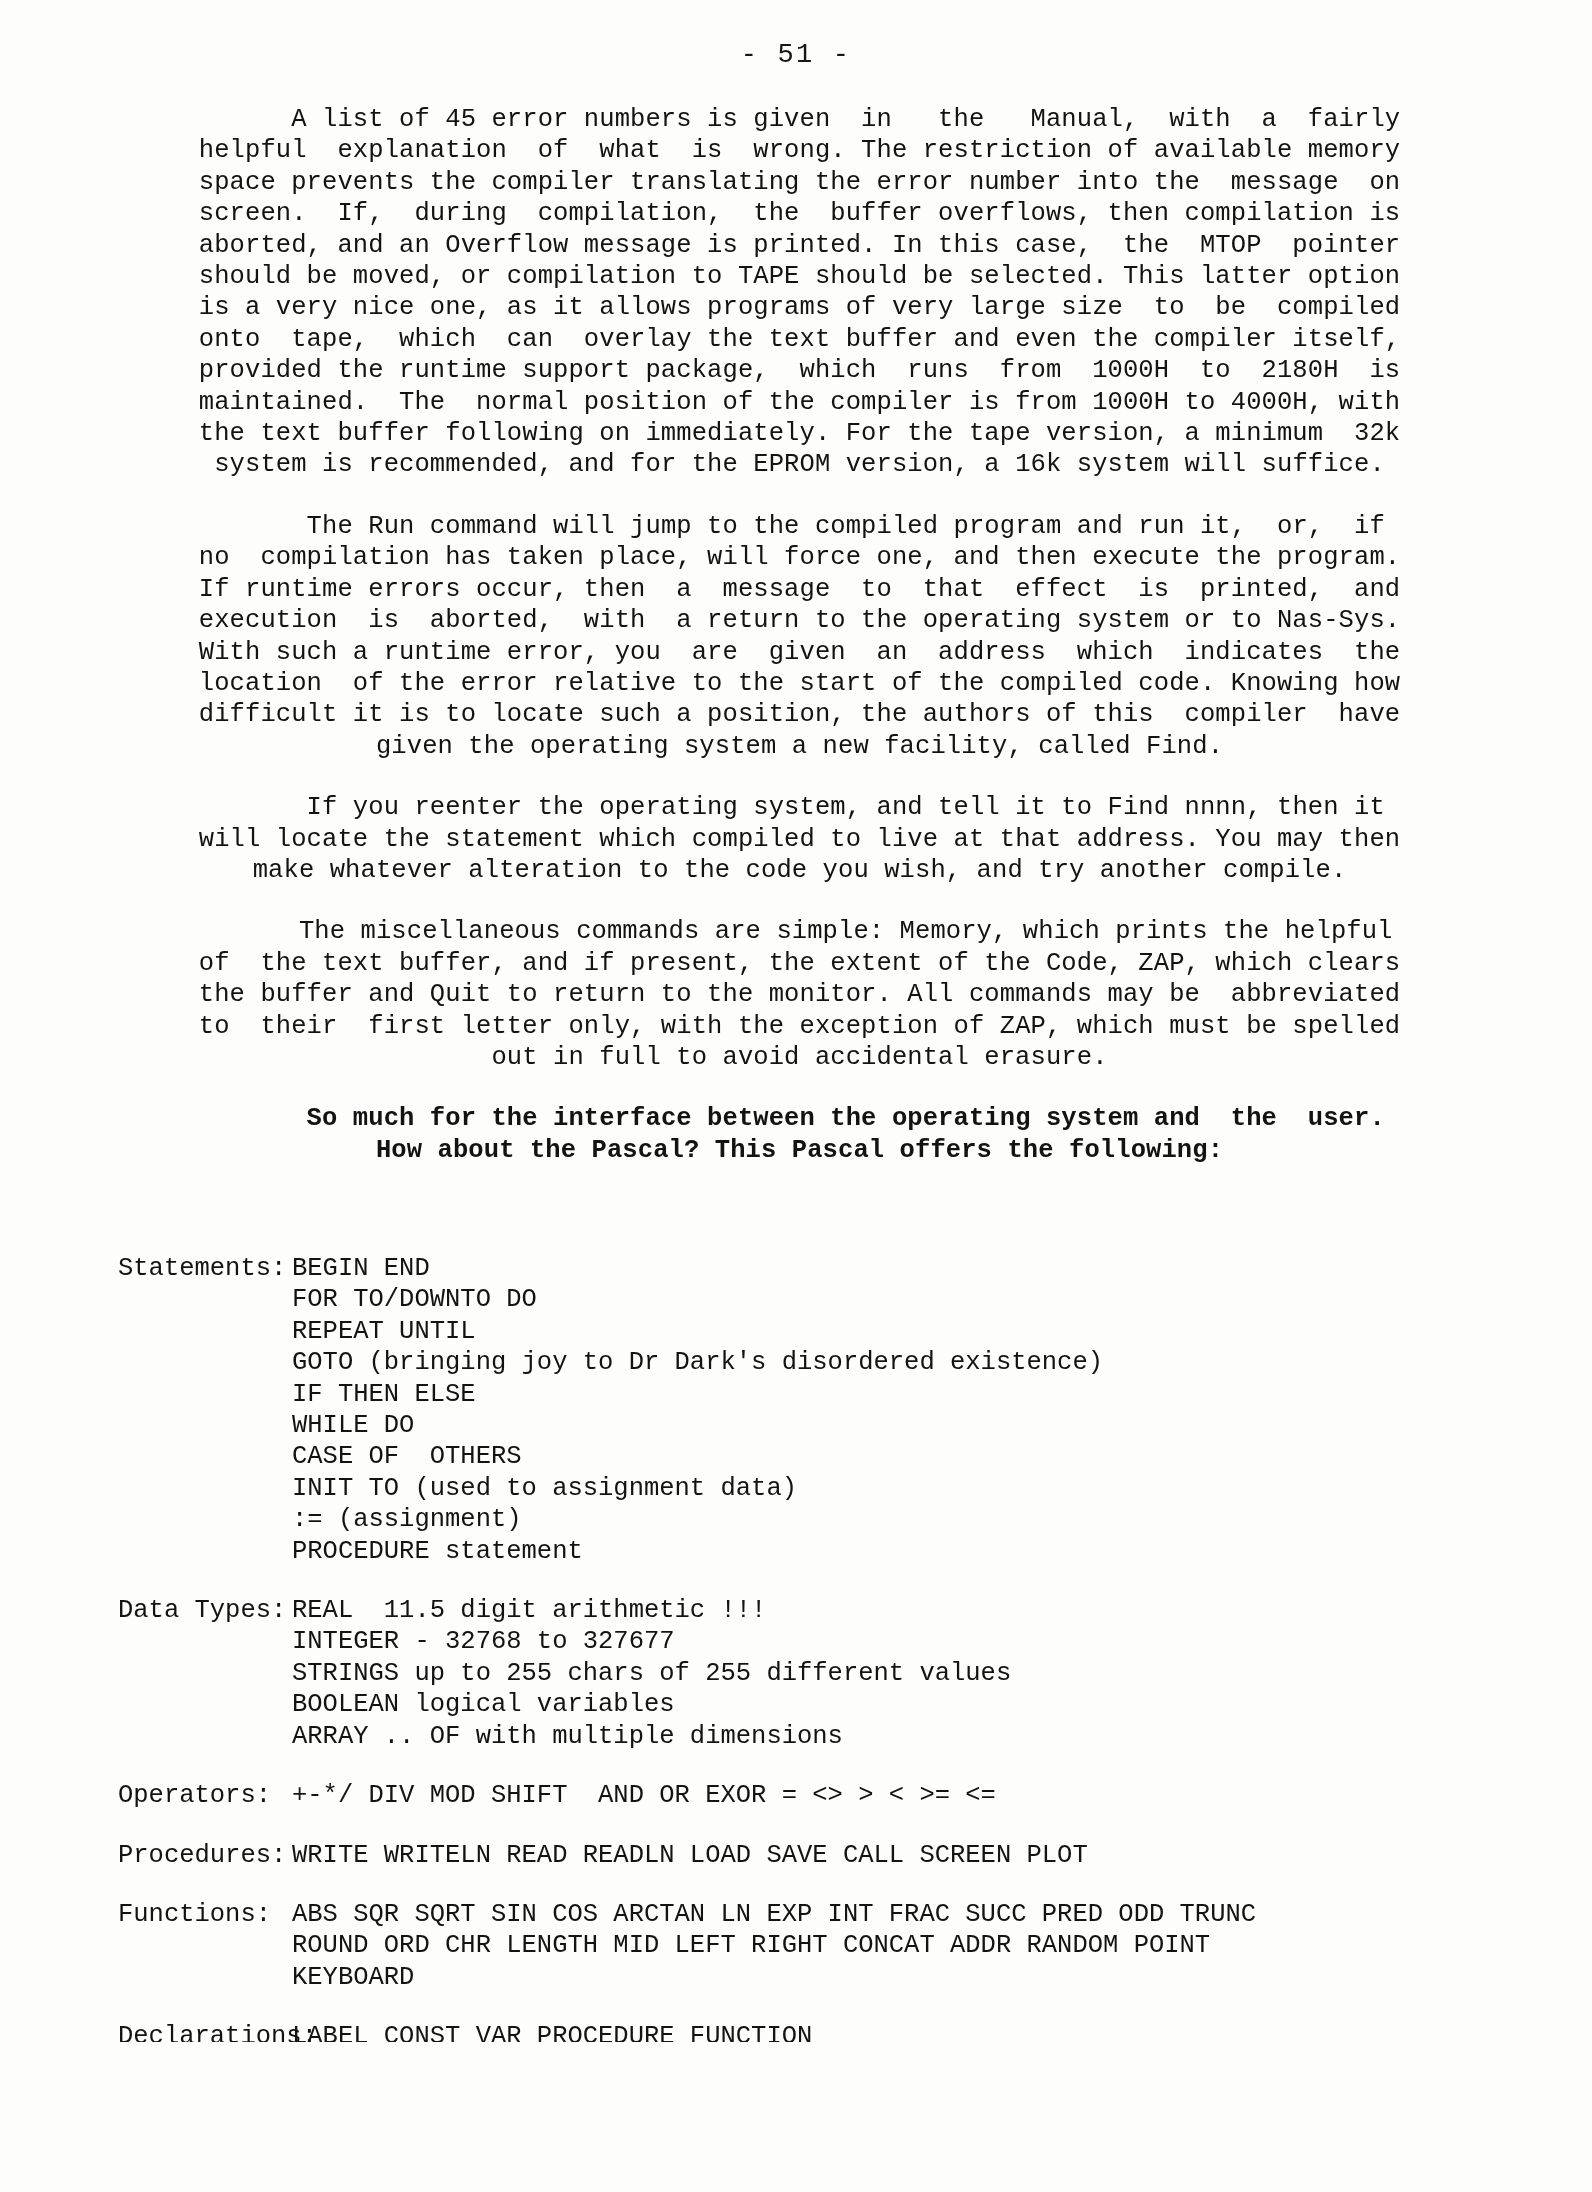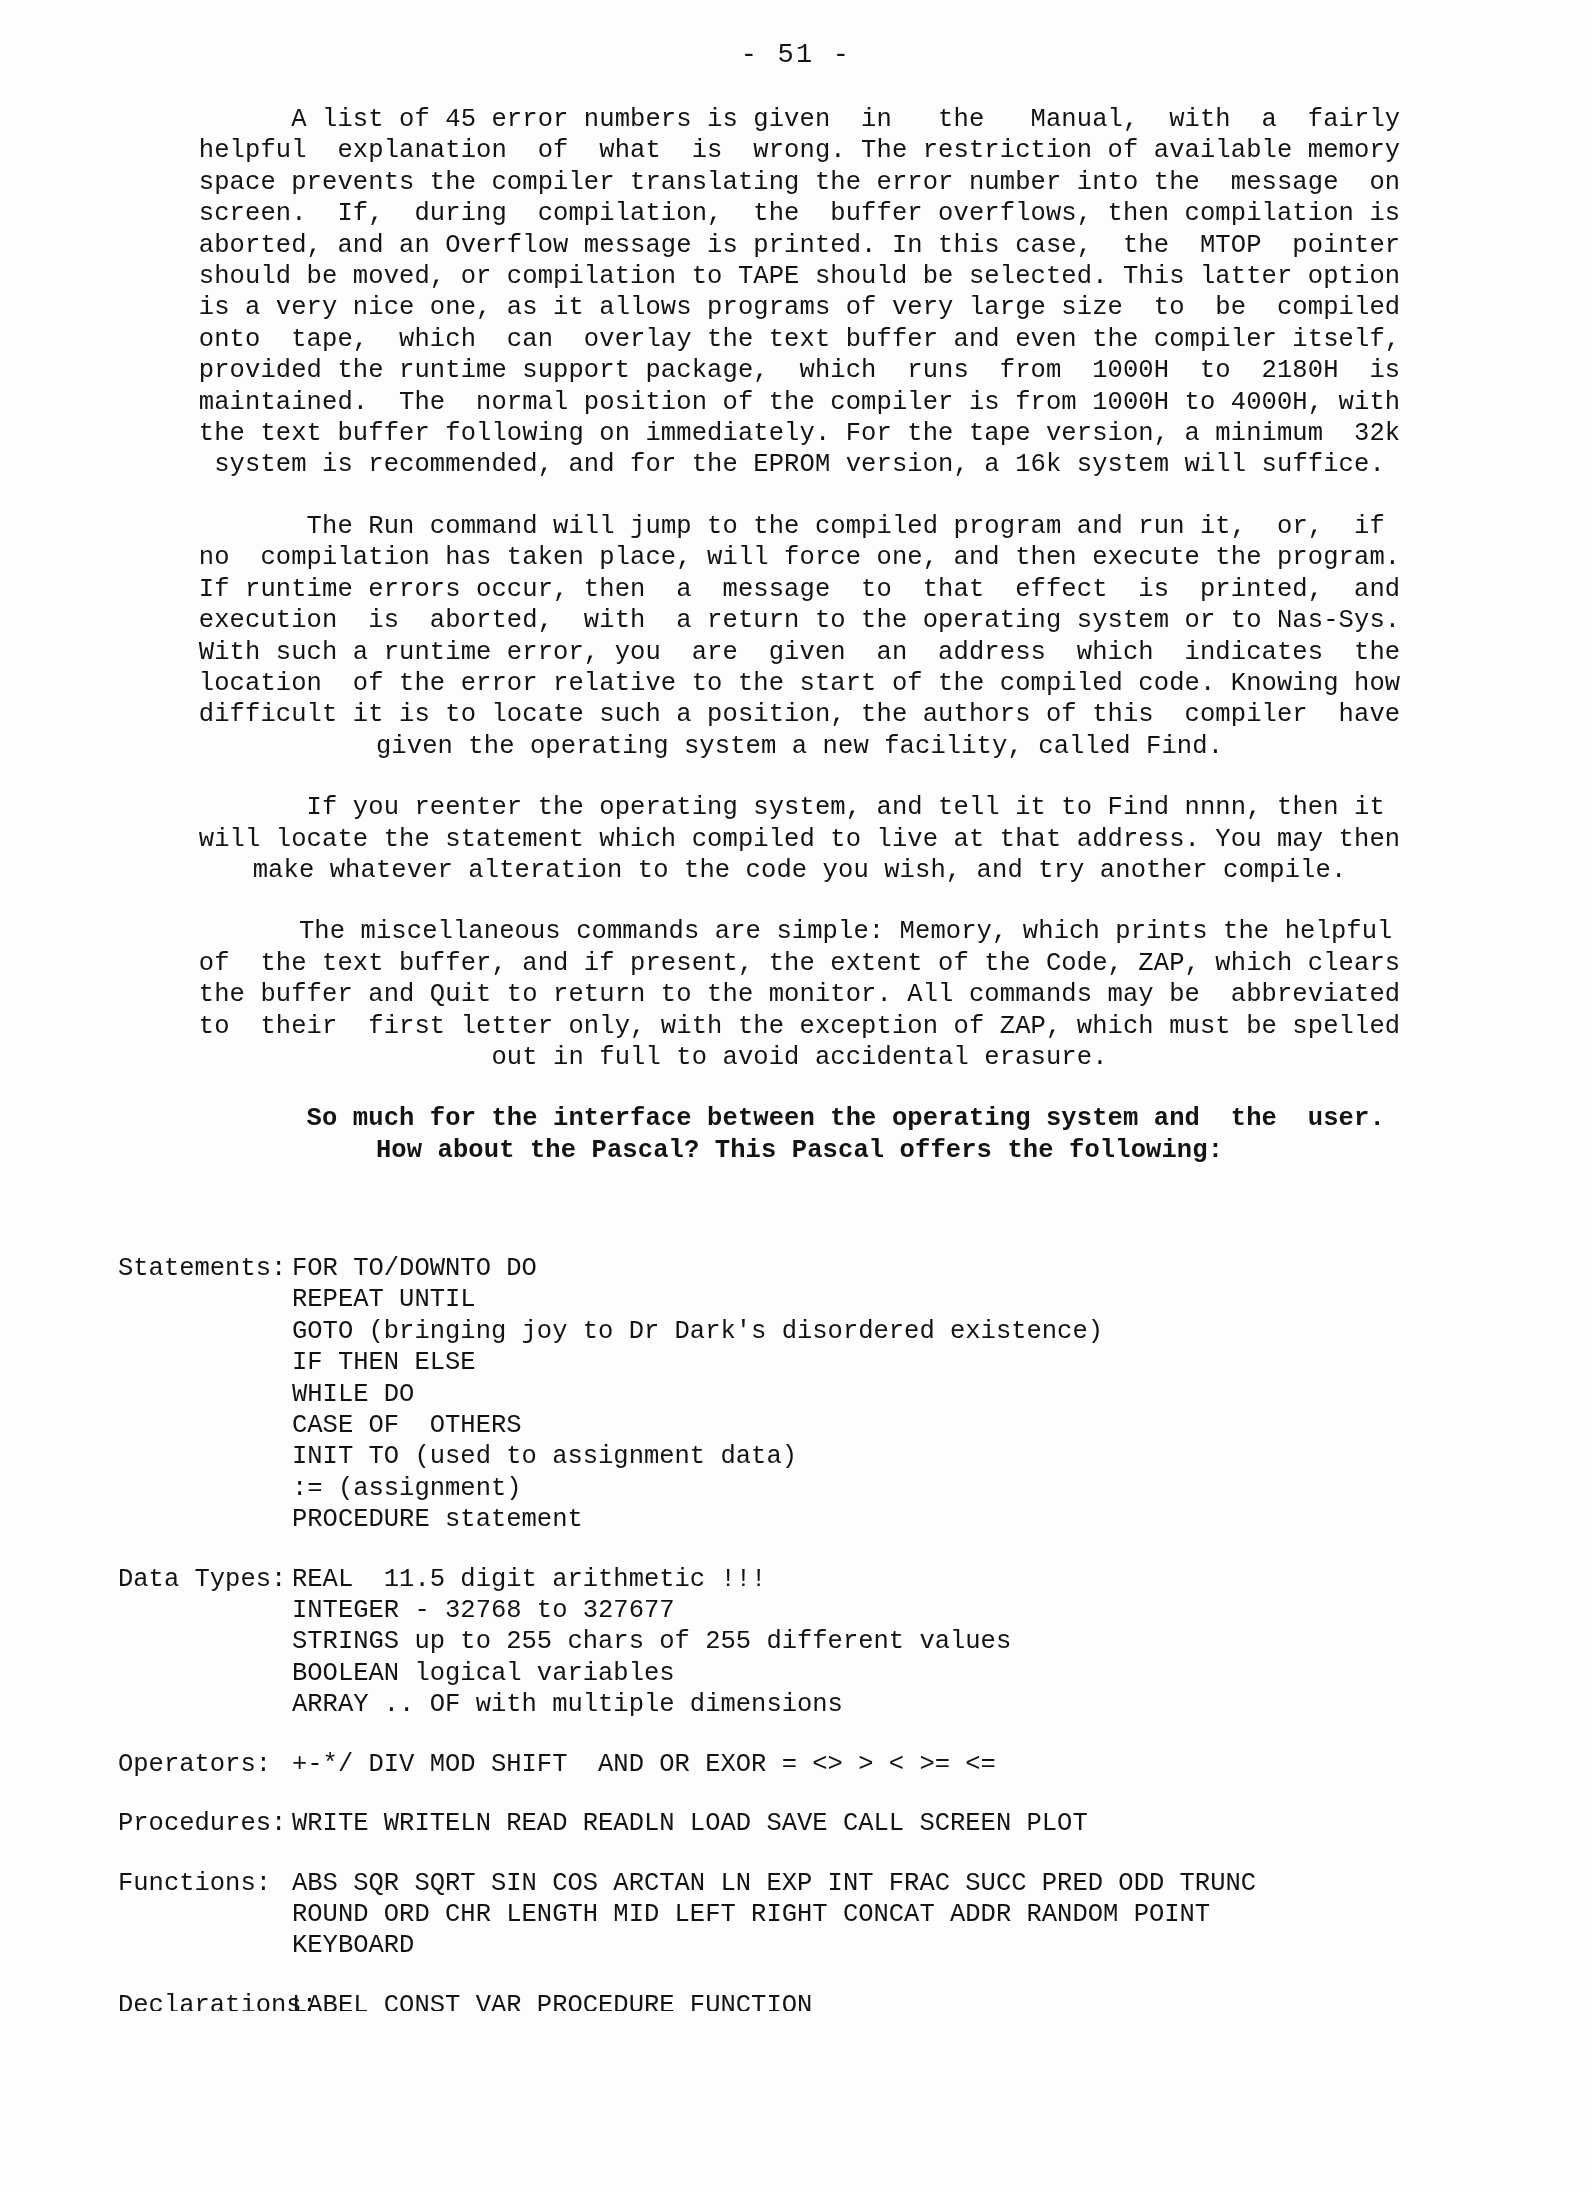--- a/index.html
+++ b/index.html
@@ -162,20 +162,21 @@
           <span class="line">How about the Pascal? This Pascal offers the following:</span>
         </div>
       </div>
 
     <div class="blocks-wrap">
       <div class="deflist">
 
       <div class="defgroup">
             <div class="deflabel">Statements:</div>
             <div class="defvalues">
+              <span class="defvalue">BEGIN END</span>
               <span class="defvalue">FOR TO/DOWNTO DO</span>
               <span class="defvalue">REPEAT UNTIL</span>
               <span class="defvalue">GOTO (bringing joy to Dr Dark's disordered existence)</span>
               <span class="defvalue">IF THEN ELSE</span>
               <span class="defvalue">WHILE DO</span>
               <span class="defvalue">CASE OF  OTHERS</span>
               <span class="defvalue">INIT TO (used to assignment data)</span>
               <span class="defvalue">:= (assignment)</span>
               <span class="defvalue">PROCEDURE statement</span>
             </div>

